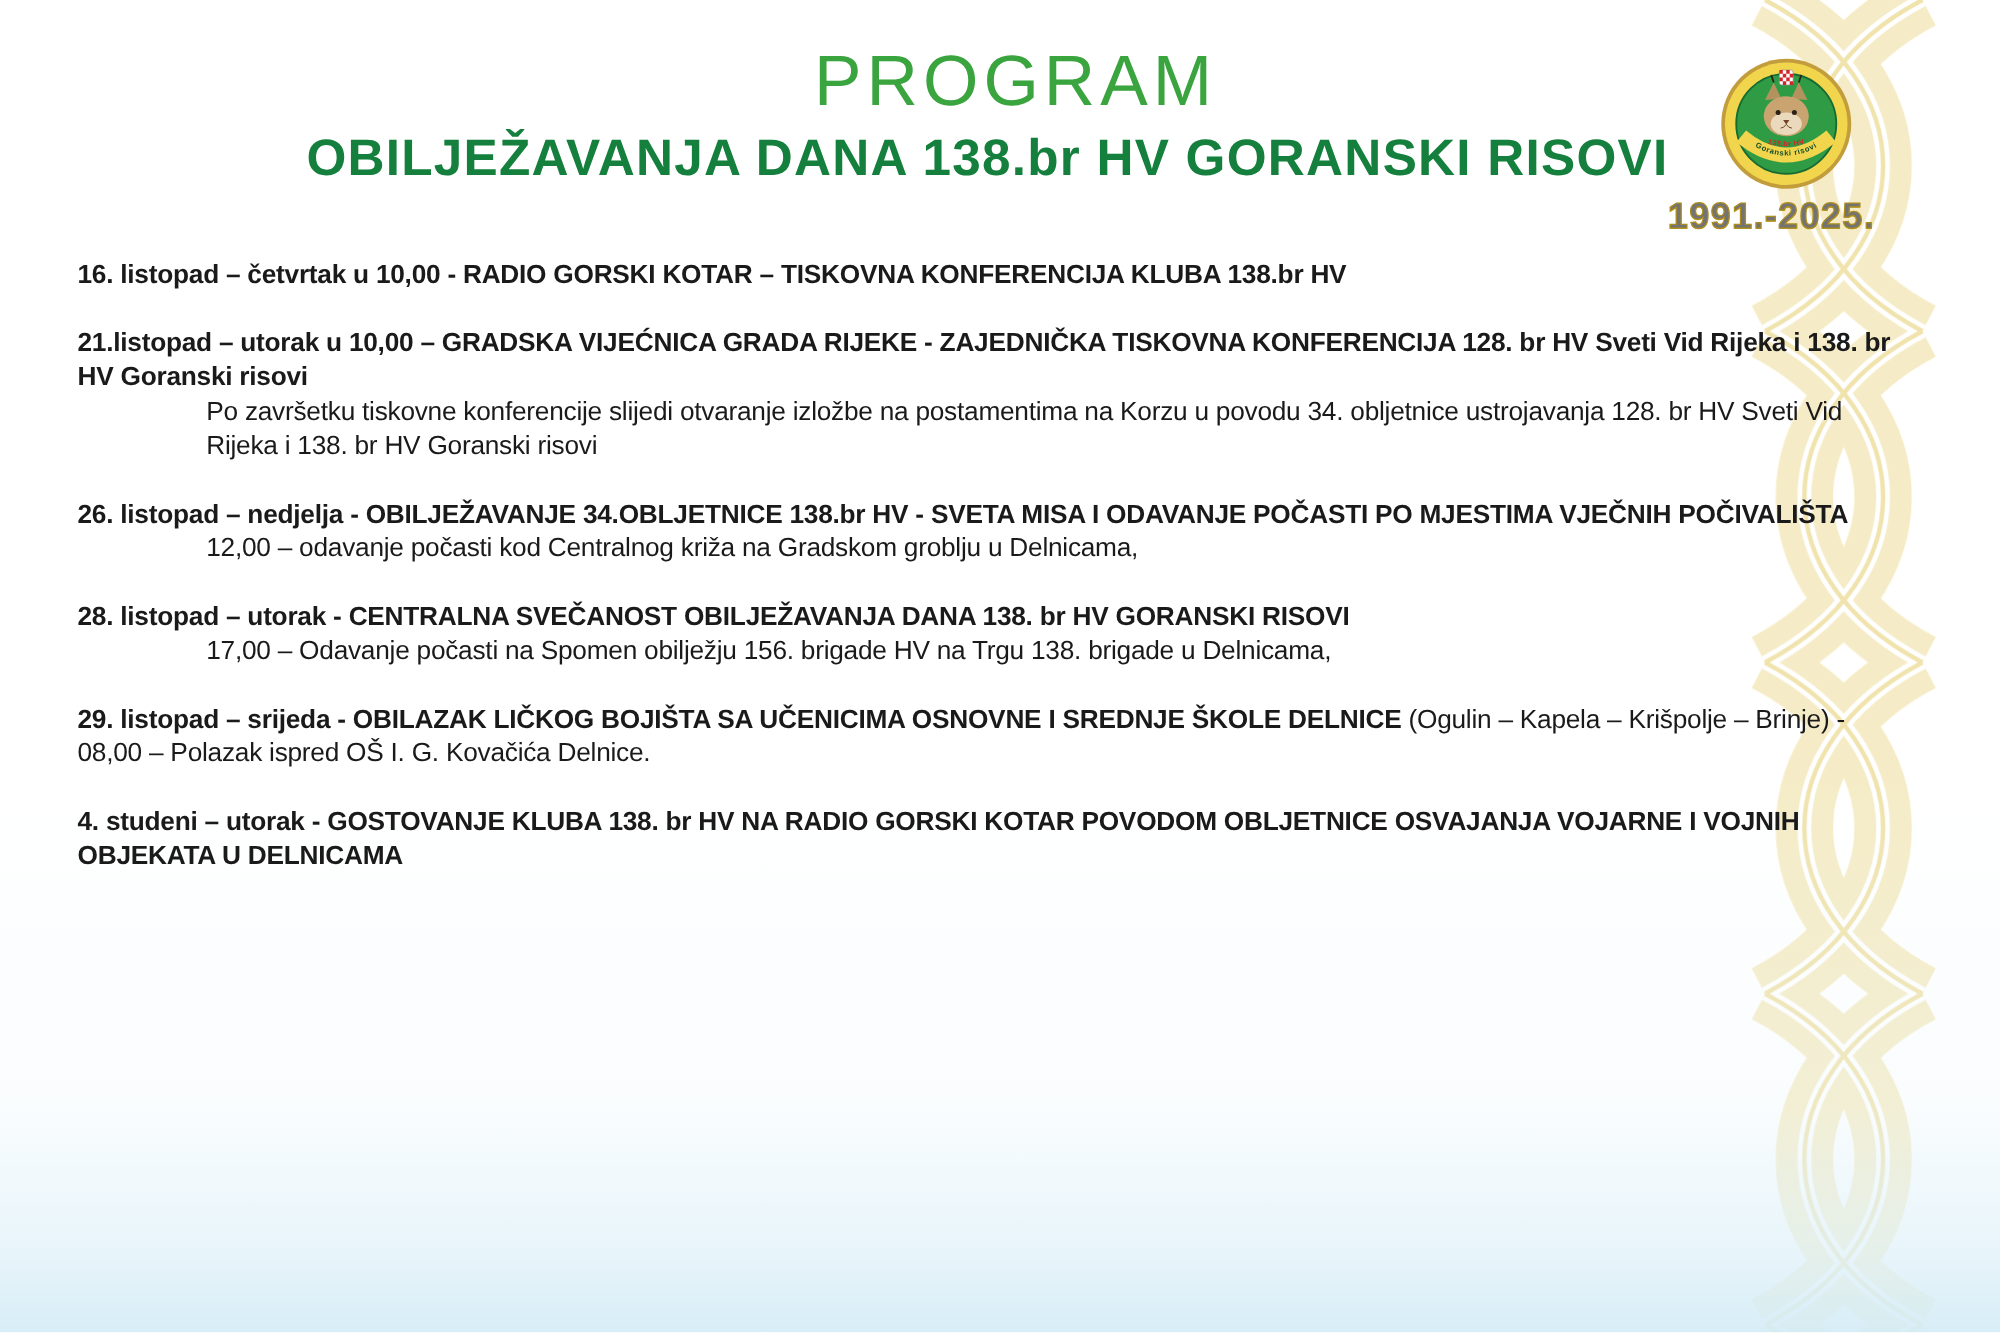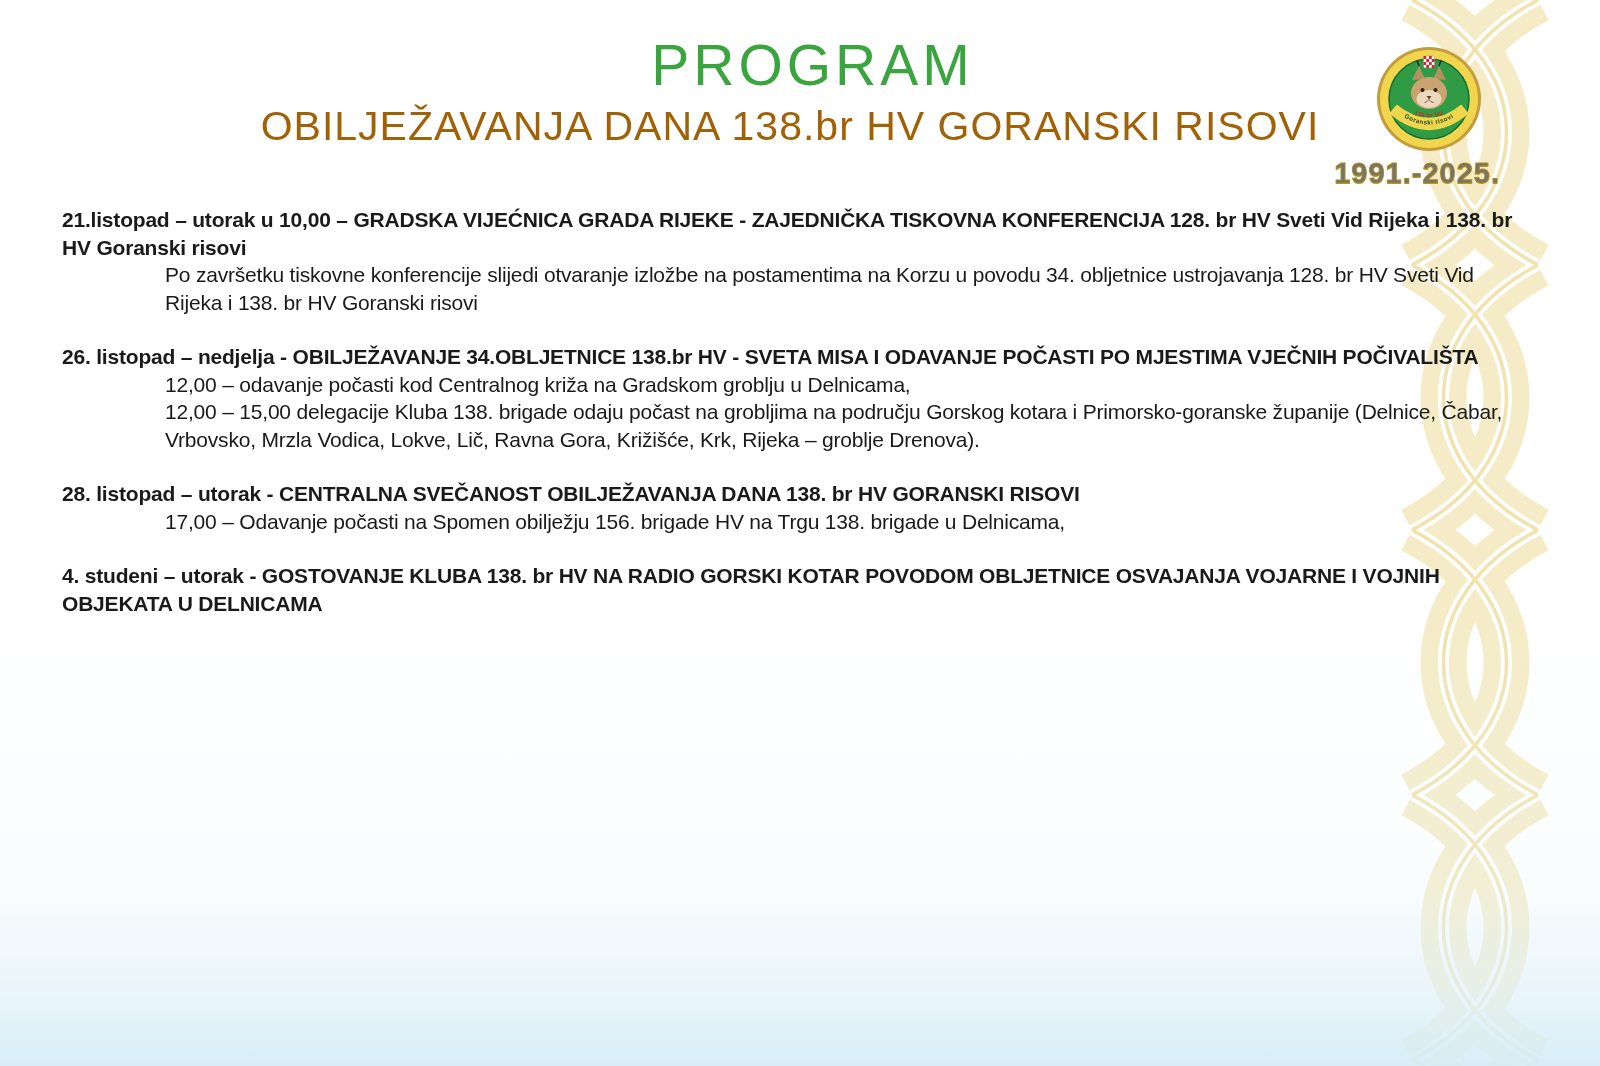--- a/index.html
+++ b/index.html
@@ -10,21 +10,21 @@
   .pleter{position:absolute;top:0;right:0;z-index:0;opacity:.9;}
 
   
   .bg-lower{position:absolute;left:0;top:620px;width:100%;height:446px;z-index:0;
     background:linear-gradient(180deg, rgba(235,246,250,0) 0%, rgba(235,246,250,.45) 100%);}
   .bg-bottom{position:absolute;left:0;bottom:0;width:100%;height:180px;z-index:0;
     background:linear-gradient(180deg, rgba(219,239,248,0) 0%, rgba(219,239,248,.55) 65%, rgba(210,235,246,.85) 100%);}
 
   .header{position:absolute;top:36px;left:0;width:1580px;text-align:center;z-index:2;}
   .title{font-size:57px;line-height:1.05;font-weight:300;color:#3aa43e;letter-spacing:4px;margin-left:45px;}
-  .subtitle{font-size:41px;line-height:1.05;font-weight:400;color:#a16207;letter-spacing:1px;margin-top:9px;}
+  .subtitle{font-size:41px;line-height:1.05;font-weight:700;color:#15803d;letter-spacing:1px;margin-top:9px;}
 
   .logo{position:absolute;left:1376px;top:46px;z-index:3;}
   .years{position:absolute;top:157px;right:100px;z-index:3;
     font-size:29px;font-weight:800;letter-spacing:1px;color:#737373;
     -webkit-text-stroke:1px #ad8d1d;text-shadow:0 1px 0 #c3a124;}
 
   .content{position:absolute;left:62px;top:206px;width:1462px;z-index:2;
     font-size:21px;line-height:27.5px;letter-spacing:-0.2px;color:#1a1a1a;}
   .event{margin-bottom:27px;}
   .event-heading{font-weight:700;}
@@ -99,44 +99,53 @@
       <path d="M 17 63 Q 53 93 89 63" stroke="#f0d54d" stroke-width="12" fill="none"></path>
       <text font-size="6.2" font-weight="bold" fill="#174f2a" letter-spacing="0.5" font-family="Liberation Sans, sans-serif">
         <textPath href="#lp2" startOffset="50%" text-anchor="middle">Goranski risovi</textPath>
       </text>
     </svg>
   </div>
   <div class="years">1991.-2025.</div>
 
   <div class="content">
 
+    <div class="event">
+      <div class="event-heading">
+        <span class="hb">16. listopad – četvrtak u 10,00 - RADIO GORSKI KOTAR – TISKOVNA KONFERENCIJA KLUBA 138.br HV</span>
+      </div>
+    </div>
 
 
     <div class="event">
       <div class="event-heading">
         <span class="hb">21.listopad – utorak u 10,00 – GRADSKA VIJEĆNICA GRADA RIJEKE - ZAJEDNIČKA TISKOVNA KONFERENCIJA 128. br HV Sveti Vid Rijeka i 138. br HV Goranski risovi</span>
       </div>
       <div class="event-detail">Po završetku tiskovne konferencije slijedi otvaranje izložbe na postamentima na Korzu u povodu 34. obljetnice ustroja­vanja 128. br HV Sveti Vid Rijeka i 138. br HV Goranski risovi</div>
     </div>
 
     <div class="event">
       <div class="event-heading">
         <span class="hb">26. listopad – nedjelja - OBILJEŽAVANJE 34.OBLJETNICE 138.br HV - SVETA MISA I ODAVANJE POČASTI PO MJESTIMA VJEČNIH POČIVALIŠTA</span>
       </div>
       <div class="event-detail">12,00 – odavanje počasti kod Centralnog križa na Gradskom groblju u Delnicama,</div>
-      <div class="event-detail">12,00 – 15,00 delegacije Kluba 138. brigade odaju počast na grobljima na području Gorskog kotara i Primorsko-goranske županije (Delnice, Čabar, Vrbovsko, Mrzla Vodica, Lokve, Lič, Ravna Gora, Križišće, Krk, Rijeka – groblje Drenova).</div>
     </div>
 
     <div class="event">
       <div class="event-heading">
         <span class="hb">28. listopad – utorak - CENTRALNA SVEČANOST OBILJEŽAVANJA DANA 138. br HV GORANSKI RISOVI</span>
       </div>
       <div class="event-detail">17,00 – Odavanje počasti na Spomen obilježju 156. brigade HV na Trgu 138. brigade u Delnicama,</div>
     </div>
 
+    <div class="event">
+      <div class="event-heading">
+        <span class="hb">29. listopad – srijeda - OBILAZAK LIČKOG BOJIŠTA SA UČENICIMA OSNOVNE I SREDNJE ŠKOLE DELNICE</span><span class="hr"> (Ogulin – Kapela – Krišpolje – Brinje) - 08,00 – Polazak ispred OŠ I. G. Kovačića Delnice.</span>
+      </div>
+    </div>
 
     <div class="event">
       <div class="event-heading">
         <span class="hb">4. studeni – utorak - GOSTOVANJE KLUBA 138. br HV NA RADIO GORSKI KOTAR POVODOM OBLJETNICE OSVAJANJA VO­JARNE I VOJNIH OBJEKATA U DELNICAMA</span>
       </div>
     </div>
 
 
   </div>
 </div>

